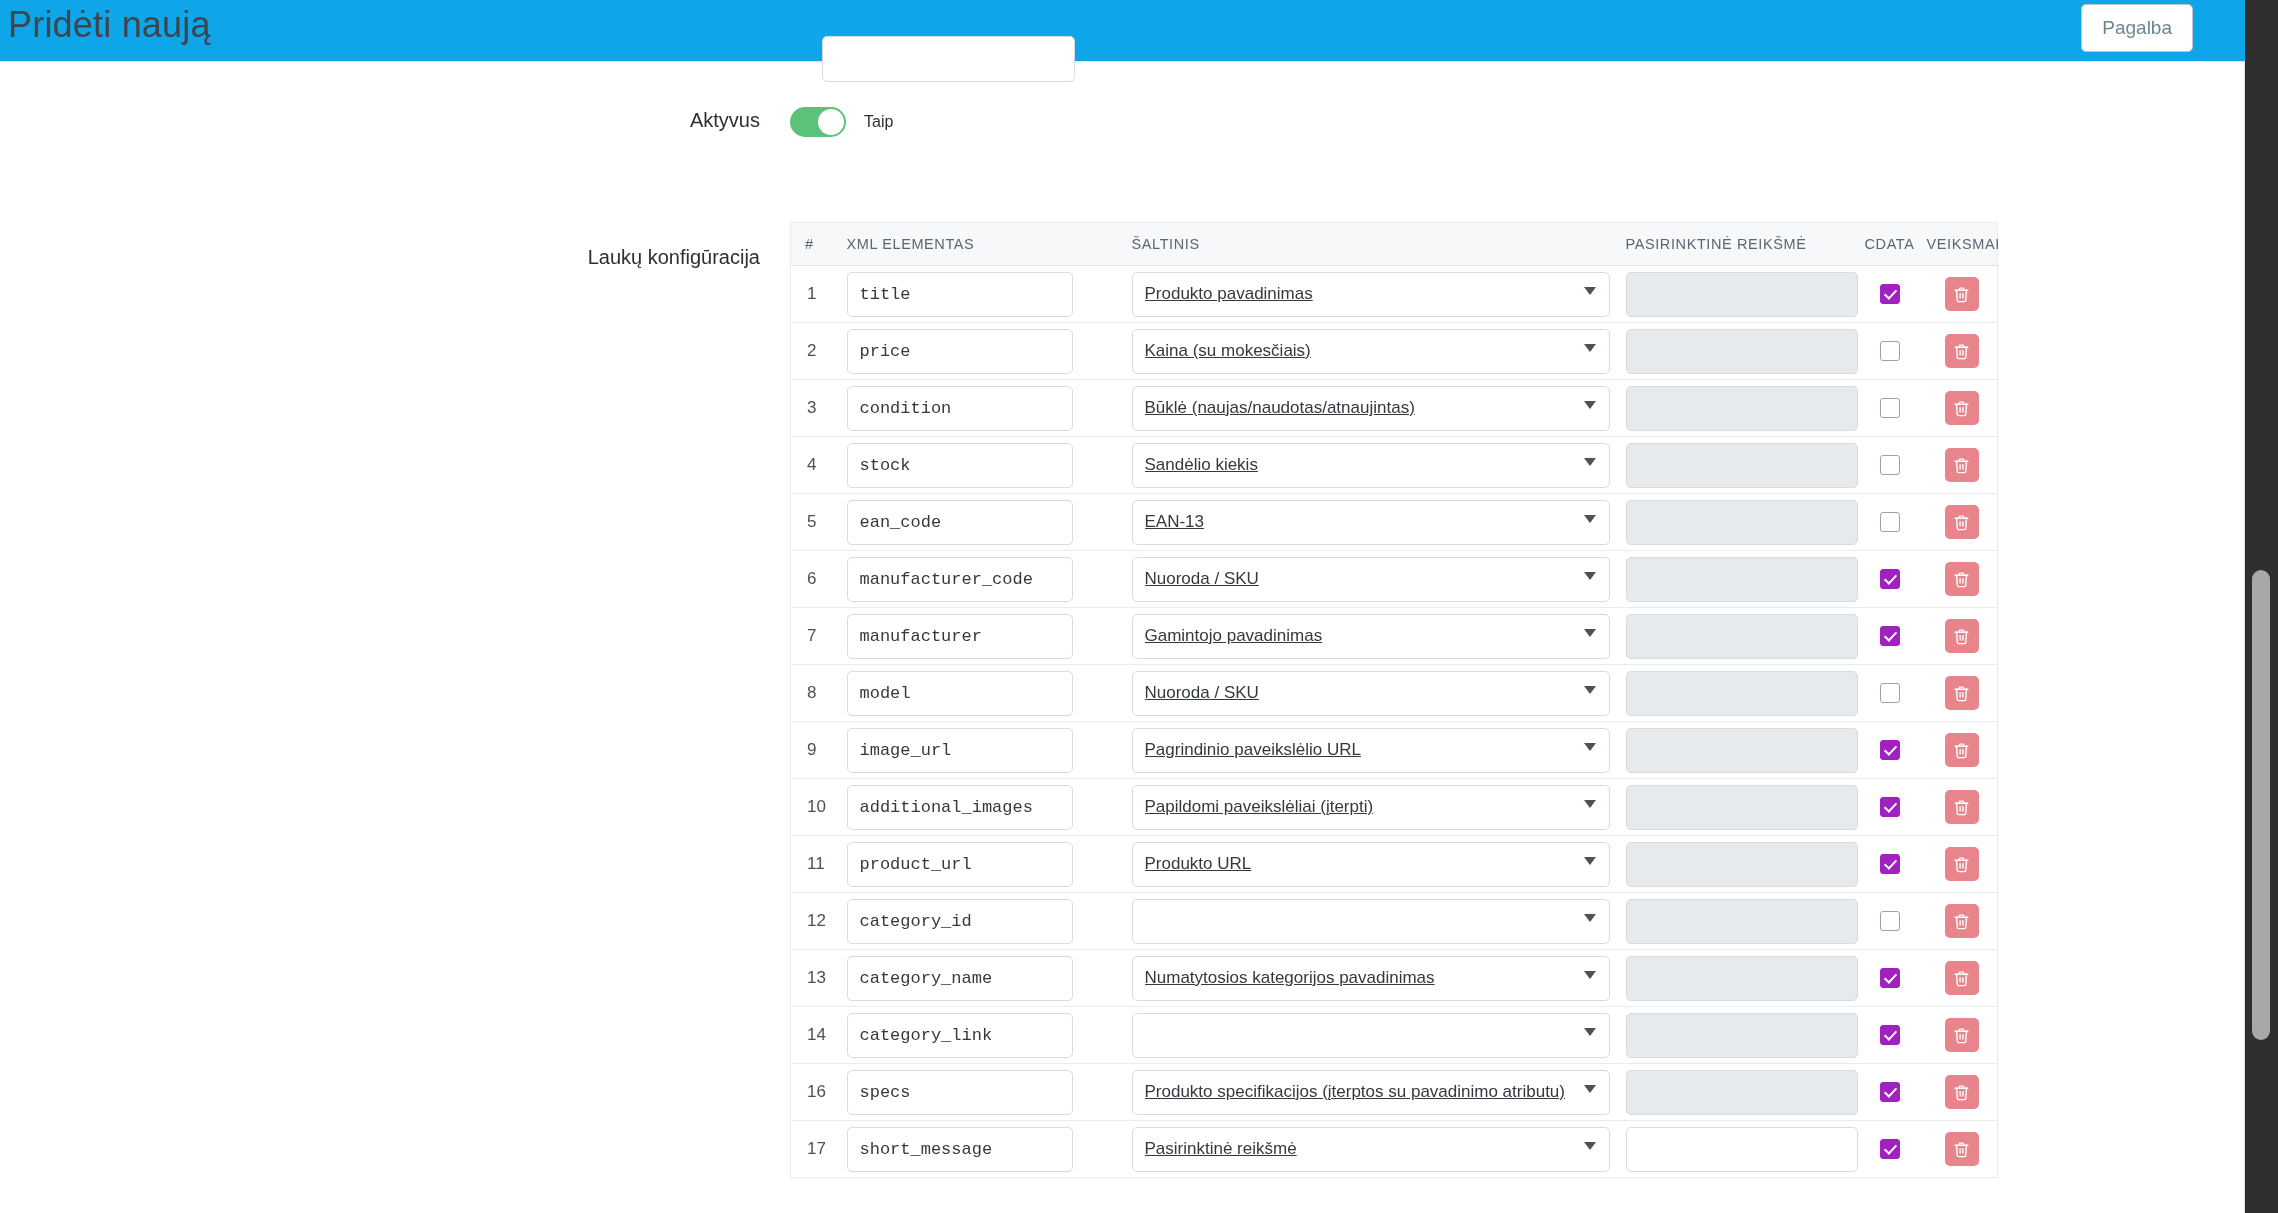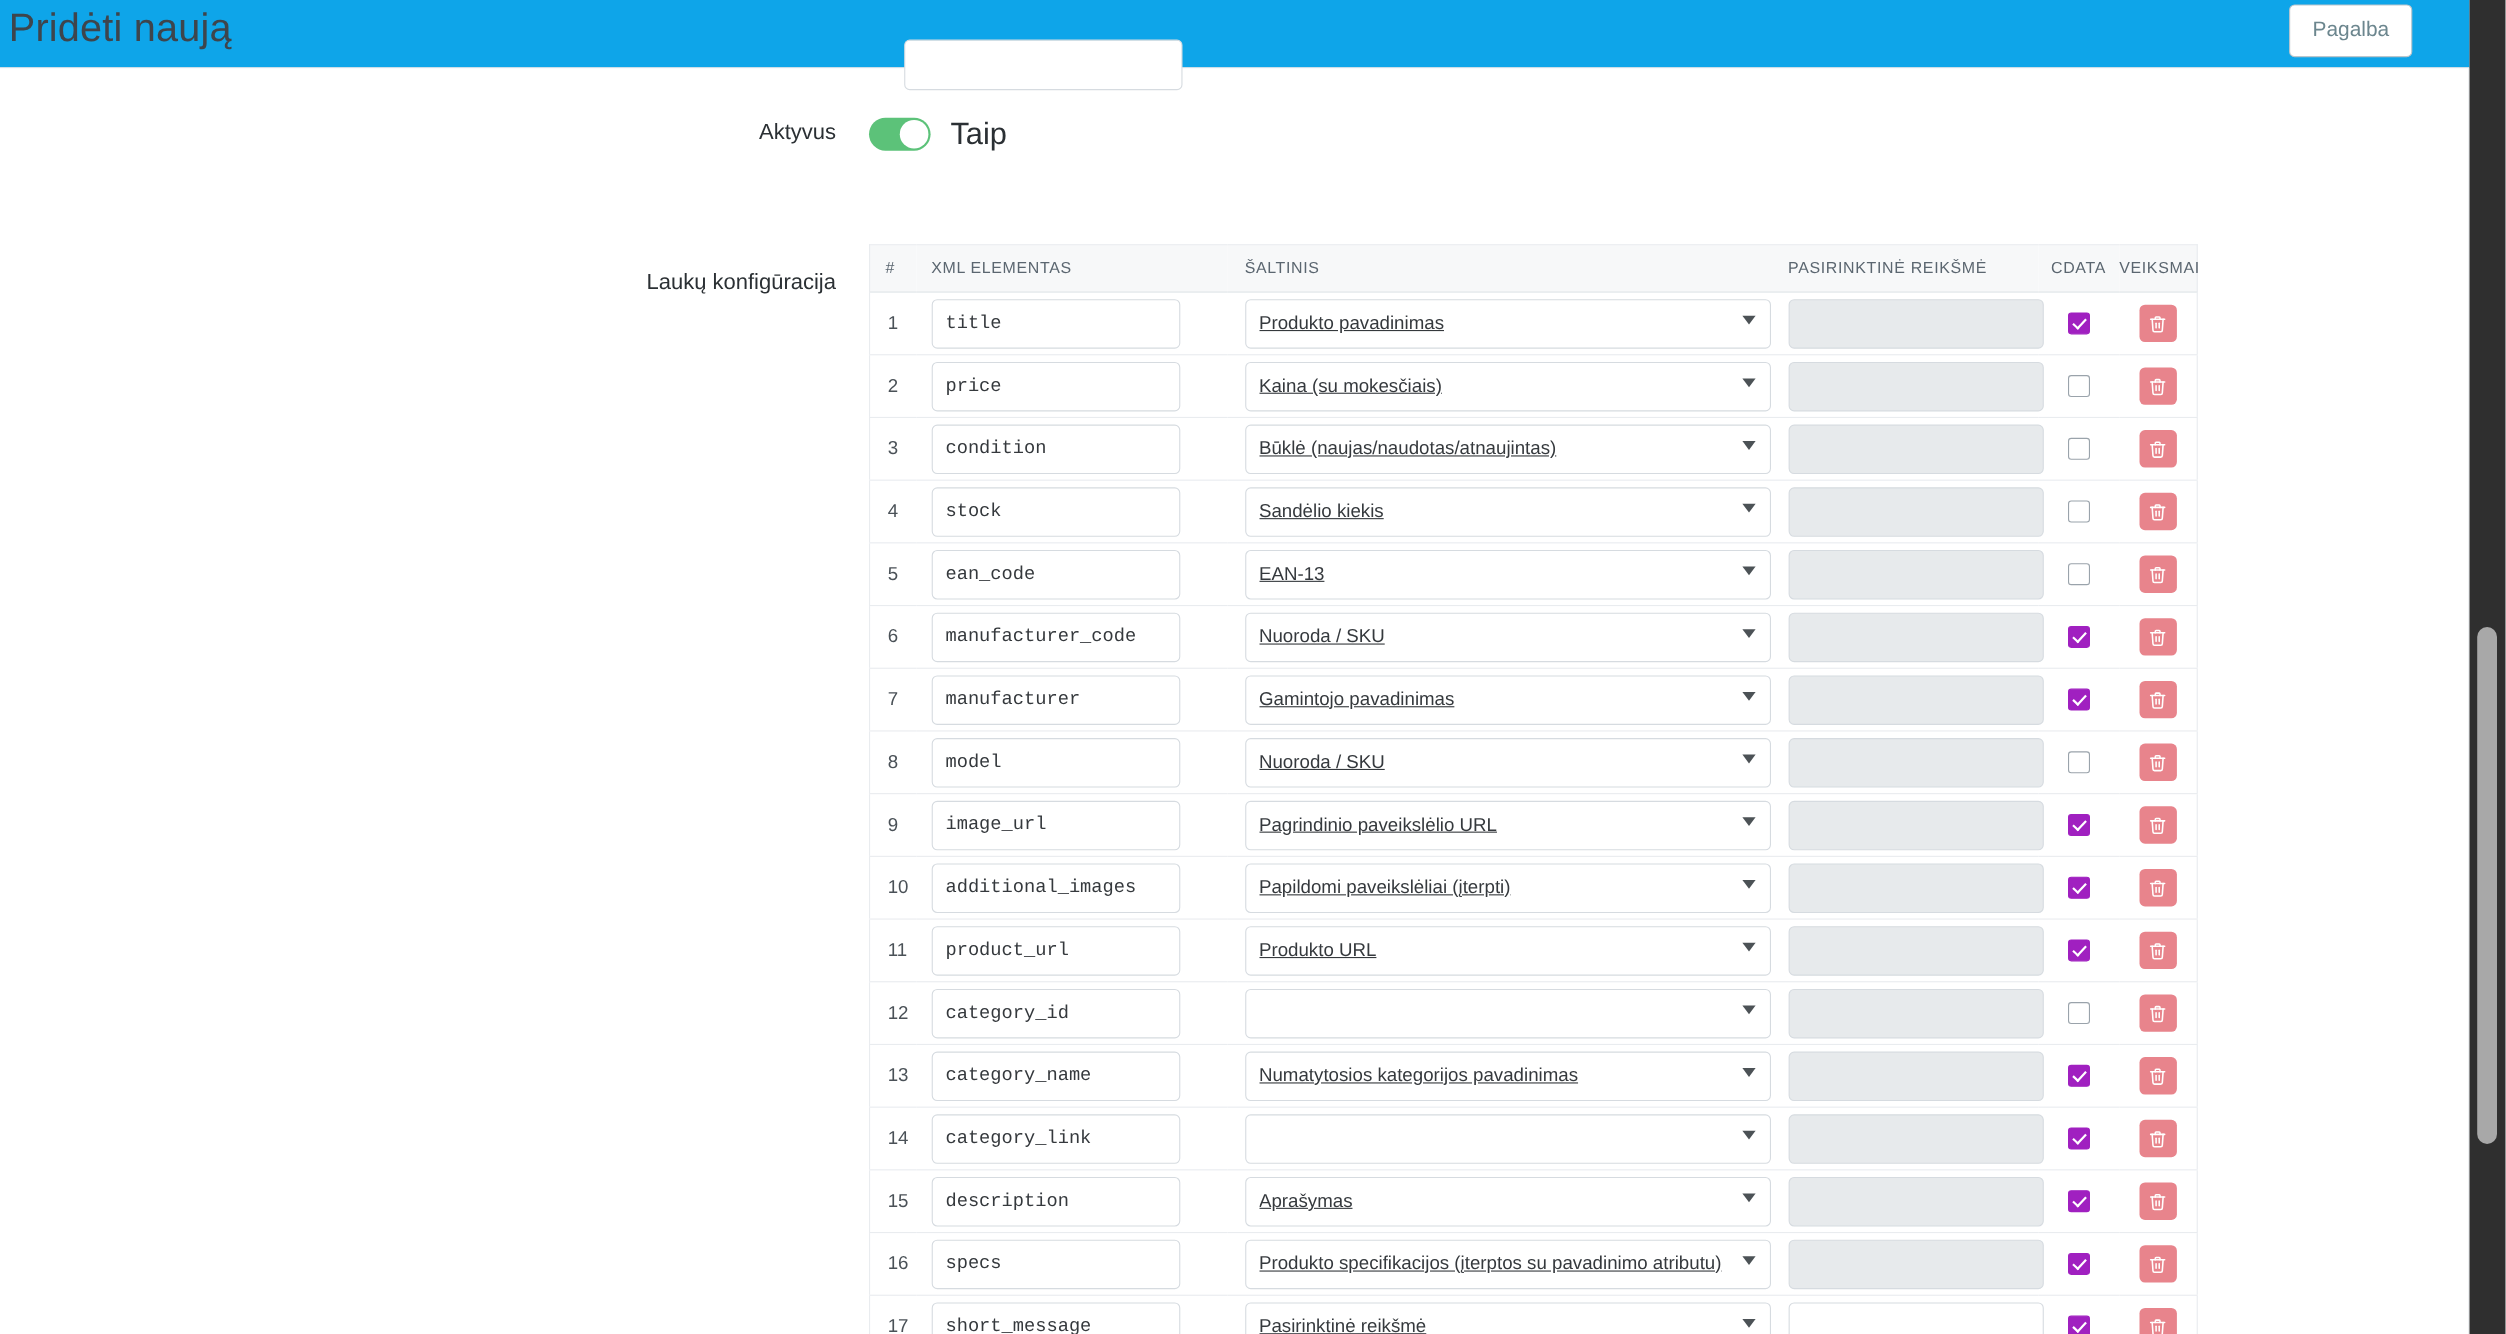--- a/index.html
+++ b/index.html
@@ -108,21 +108,21 @@
   }
   .toggle .knob {
     position: absolute;
     top: 2px; left: 28px;
     width: 26px; height: 26px;
     border-radius: 50%;
     background: #ffffff;
   }
   .toggle-text {
     margin-left: 18px;
-    font-size: 28px;
+    font-size: 16px;
     color: #2b3034;
     line-height: 30px;
   }
 
   
   .row-fields { top: 160px; left: 0; }
   .row-fields .form-label { padding-top: 22px; }
 
   
   .cfg-table {
@@ -591,40 +591,20 @@
                       <polyline points="3 6 5 6 21 6"></polyline>
                       <path d="M19 6l-1 14a2 2 0 0 1-2 2H8a2 2 0 0 1-2-2L5 6"></path>
                       <path d="M10 11v6"></path>
                       <path d="M14 11v6"></path>
                       <path d="M9 6V4a1 1 0 0 1 1-1h4a1 1 0 0 1 1 1v2"></path>
                     </svg>
                   </span>
                 </button></td>
             </tr>
             <tr>
-              <td class="td-num">15</td>
-              <td class="td-elem"><input class="txt-input" value="description" style=""></td>
-              <td class="td-src">
-                <div class="sel-wrap"><input class="sel-input" readonly="" value="Aprašymas" style=""><span class="sel-chevron"></span></div>
-              </td>
-              <td class="td-custom"><input class="custom-input" disabled="" value="" style=""></td>
-              <td class="td-cdata"><span class="cb checked"></span></td>
-              <td class="td-act"><button class="del-btn">
-                  <span>
-                    <svg width="17" height="17" viewBox="0 0 24 24" fill="none" stroke="#ffffff" stroke-width="2" stroke-linecap="round" stroke-linejoin="round">
-                      <polyline points="3 6 5 6 21 6"></polyline>
-                      <path d="M19 6l-1 14a2 2 0 0 1-2 2H8a2 2 0 0 1-2-2L5 6"></path>
-                      <path d="M10 11v6"></path>
-                      <path d="M14 11v6"></path>
-                      <path d="M9 6V4a1 1 0 0 1 1-1h4a1 1 0 0 1 1 1v2"></path>
-                    </svg>
-                  </span>
-                </button></td>
-            </tr>
-            <tr>
               <td class="td-num">16</td>
               <td class="td-elem"><input class="txt-input" value="specs" style=""></td>
               <td class="td-src">
                 <div class="sel-wrap"><input class="sel-input" readonly="" value="Produkto specifikacijos (įterptos su pavadinimo atributu)" style=""><span class="sel-chevron"></span></div>
               </td>
               <td class="td-custom"><input class="custom-input" disabled="" value="" style=""></td>
               <td class="td-cdata"><span class="cb checked"></span></td>
               <td class="td-act"><button class="del-btn">
                   <span>
                     <svg width="17" height="17" viewBox="0 0 24 24" fill="none" stroke="#ffffff" stroke-width="2" stroke-linecap="round" stroke-linejoin="round">

